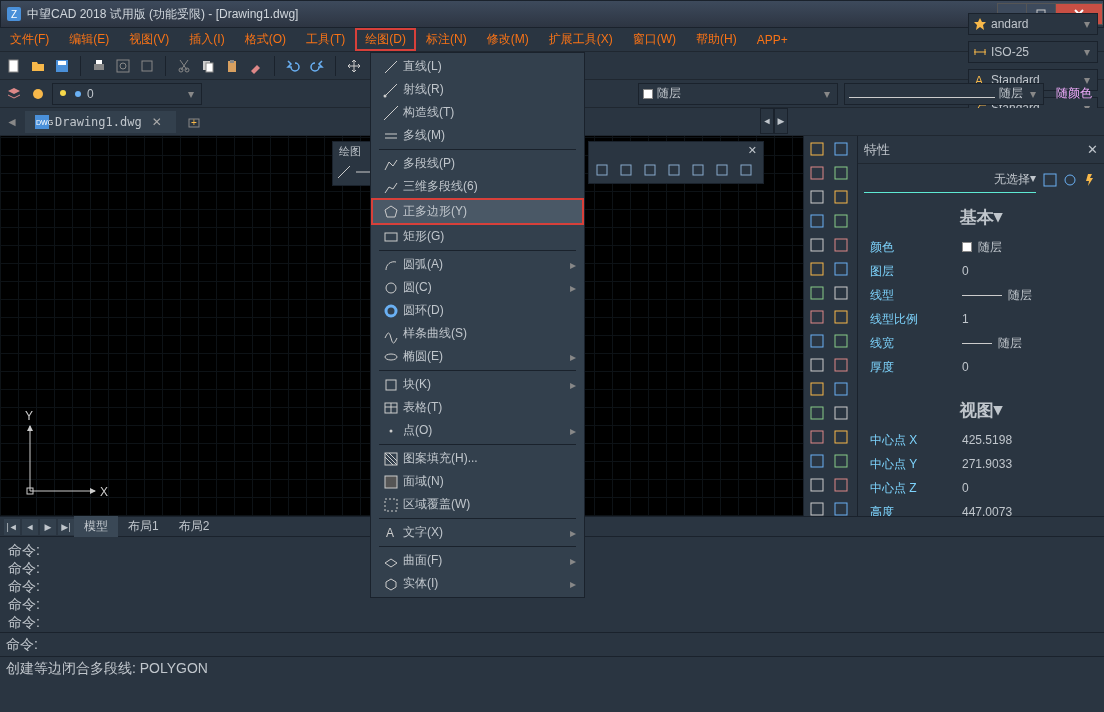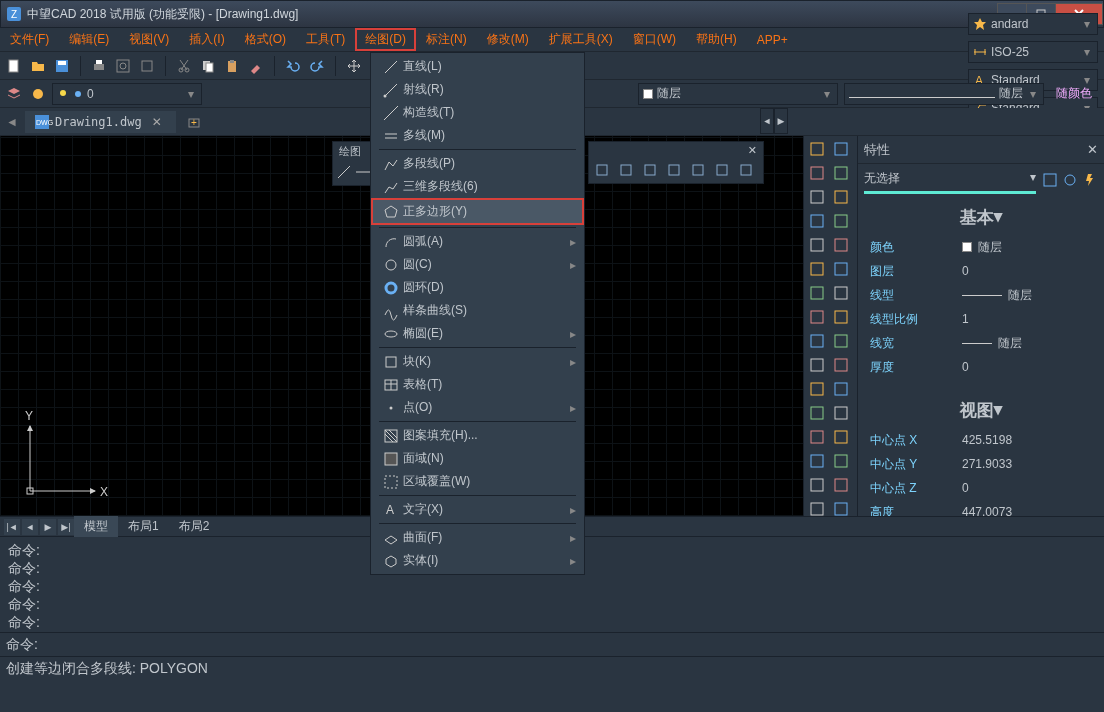--- a/index.html
+++ b/index.html
@@ -33,21 +33,21 @@
 .workspace { display: flex; height: 380px; }
 .drawarea { flex: 1; background: #000; position: relative; border-right: 1px solid #1a222c; }
 .drawarea canvas, .drawarea svg.axis { position: absolute; }
 .gridbg { position: absolute; inset: 0; background-image: repeating-linear-gradient(0deg, #0d1216 0 1px, transparent 1px 18px), repeating-linear-gradient(90deg, #0d1216 0 1px, transparent 1px 18px); }
 .rpanel-tools { width: 54px; background: #2a3541; display: flex; flex-direction: column; border-right: 1px solid #1a222c; }
 .rpanel-tools .col { display: flex; flex-wrap: wrap; gap: 2px; padding: 2px; }
 .rpanel-tools .ticon { width: 22px; height: 22px; display: flex; align-items: center; justify-content: center; }
 .props { width: 246px; background: #2a3541; display: flex; flex-direction: column; }
 .props-head { height: 28px; display: flex; align-items: center; justify-content: space-between; padding: 0 6px; background: #2a3541; border-bottom: 1px solid #1f2730; font-size: 13px; }
 .props-sel { height: 32px; display: flex; align-items: center; justify-content: space-between; padding: 0 6px; background: #2a3541; }
-.props-sel .selcombo { flex: 1; border-bottom: 3px solid #5eead4; padding: 4px 0; display: flex; justify-content: space-between; }
+.props-sel .selcombo { flex: 1; border-bottom: 1px solid #5eead4; padding: 4px 0; display: flex; justify-content: flex-end; }
 .props-body { flex: 1; overflow: auto; padding: 4px; background: #2a3541; }
 .pgroup-h { display: flex; justify-content: center; padding: 6px 4px; font-size: 17px; font-weight: bold; }
 .prow { display: flex; height: 24px; align-items: center; font-size: 12px; }
 .prow .plabel { width: 100px; padding-left: 8px; color: #7dd3fc; }
 .prow .pval { flex: 1; color: #c0c6cc; display: flex; align-items: center; gap: 6px; }
 
 .bottom-tabs { height: 20px; background: #2a3541; display: flex; align-items: center; border-top: 1px solid #1a222c; padding-left: 4px; }
 .btab-nav { display: flex; gap: 2px; }
 .btab-btn { width: 16px; height: 16px; background: #33404d; display: flex; align-items: center; justify-content: center; font-size: 9px; }
 .btab { padding: 2px 10px; font-size: 12px; }
@@ -741,20 +741,28 @@
       <span class="dd-label">三维多段线(6)</span>
     </div>
     <div class="dd-item hl">
       <span class="dd-icon">
         <svg width="16" height="16">
           <polygon points="8,2 14,6 12,13 4,13 2,6" fill="none" stroke="#ccc"></polygon>
         </svg>
       </span>
       <span class="dd-label">正多边形(Y)</span>
     </div>
+    <div class="dd-item">
+      <span class="dd-icon">
+        <svg width="16" height="16">
+          <rect x="2" y="4" width="12" height="8" fill="none" stroke="#ccc"></rect>
+        </svg>
+      </span>
+      <span class="dd-label">矩形(G)</span>
+    </div>
     <div class="dd-sep"></div>
     <div class="dd-item">
       <span class="dd-icon">
         <svg width="16" height="16">
           <path d="M3 13a8 8 0 0 1 10-8" fill="none" stroke="#ccc"></path>
         </svg>
       </span>
       <span class="dd-label">圆弧(A)</span>
       <span class="dd-sub">▸</span>
     </div>

